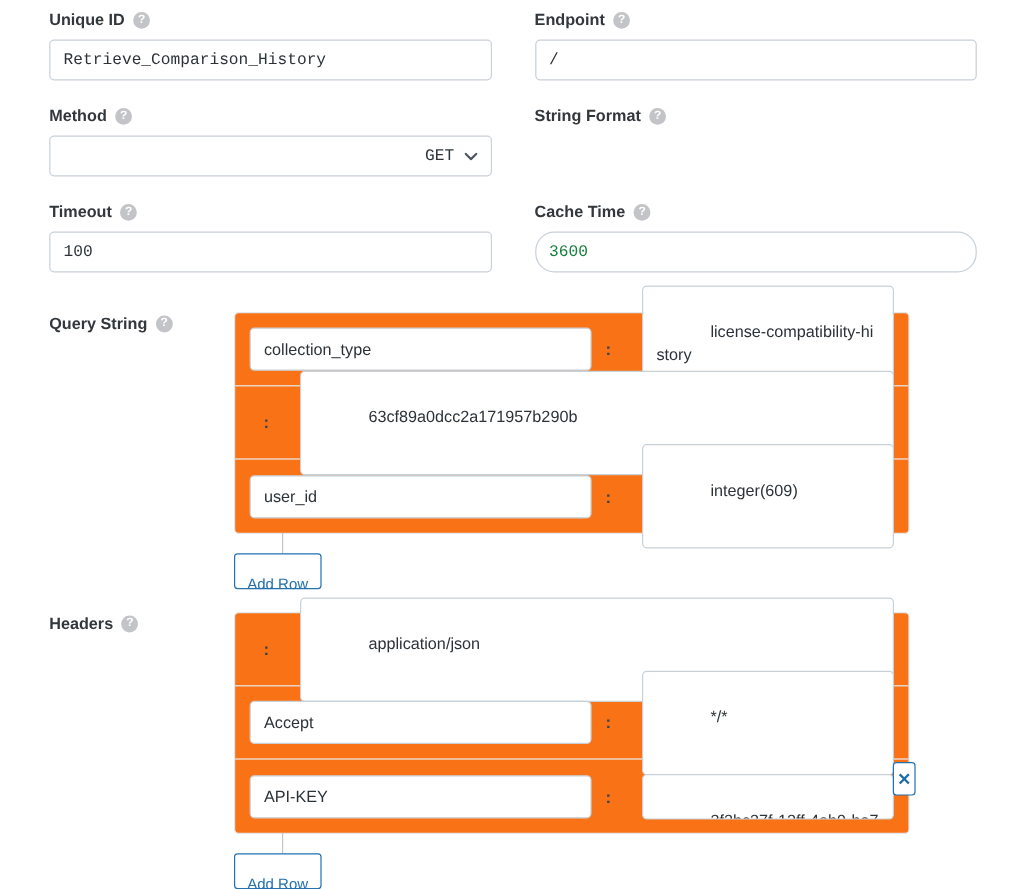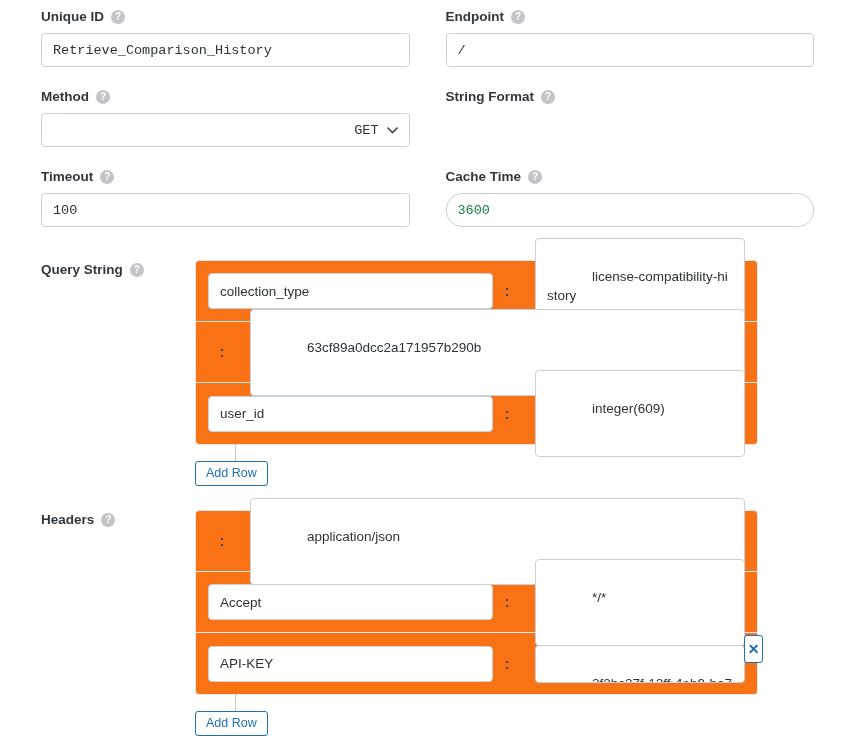--- a/index.html
+++ b/index.html
@@ -165,21 +165,21 @@
   .connector {
     position: absolute;
     left: 40px; top: 0;
     width: 1px; height: 17px;
     background: #c3c4c7;
   }
   .add-row-btn {
     position: absolute;
     left: 0; top: 17px;
     height: 25px;
-    padding: 0 10px;
+    padding: 14px 10px;
     border: 1px solid #2271b1;
     border-radius: 3px;
     background: #ffffff;
     color: #2271b1;
     font-size: 12.5px;
     line-height: 23px;
     cursor: pointer;
     white-space: nowrap;
     font-family: "Liberation Sans", sans-serif;
   }

